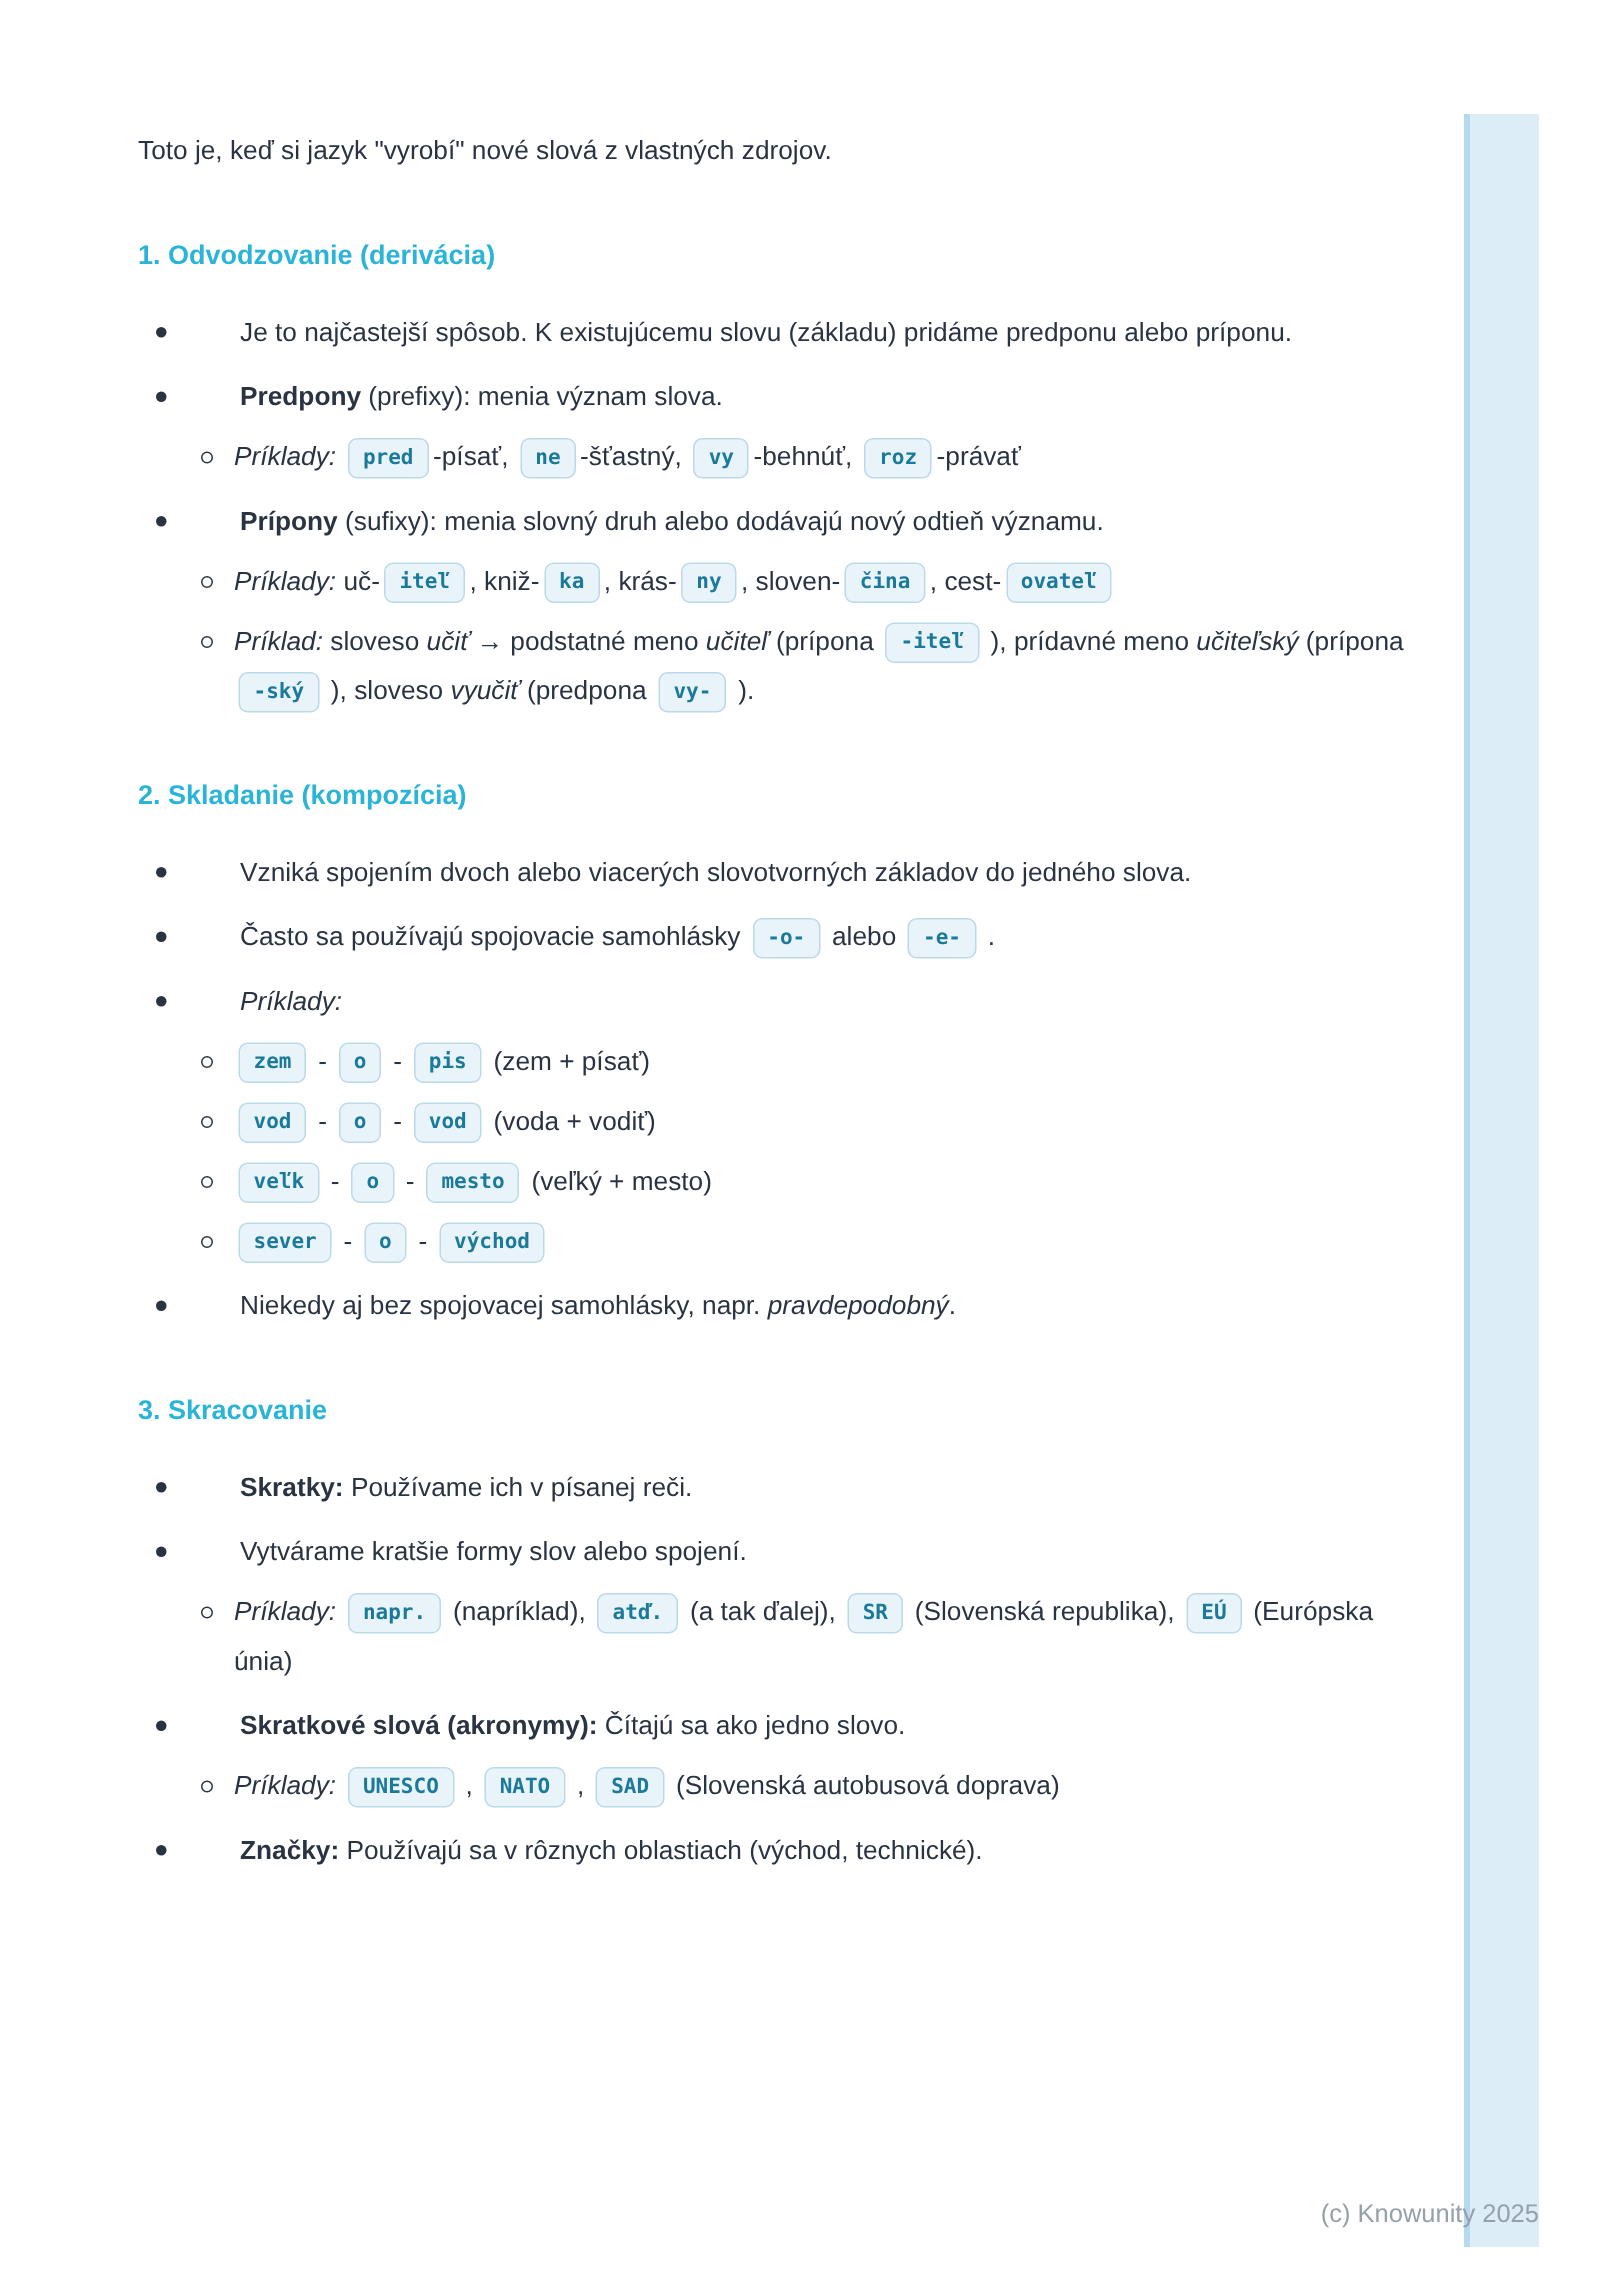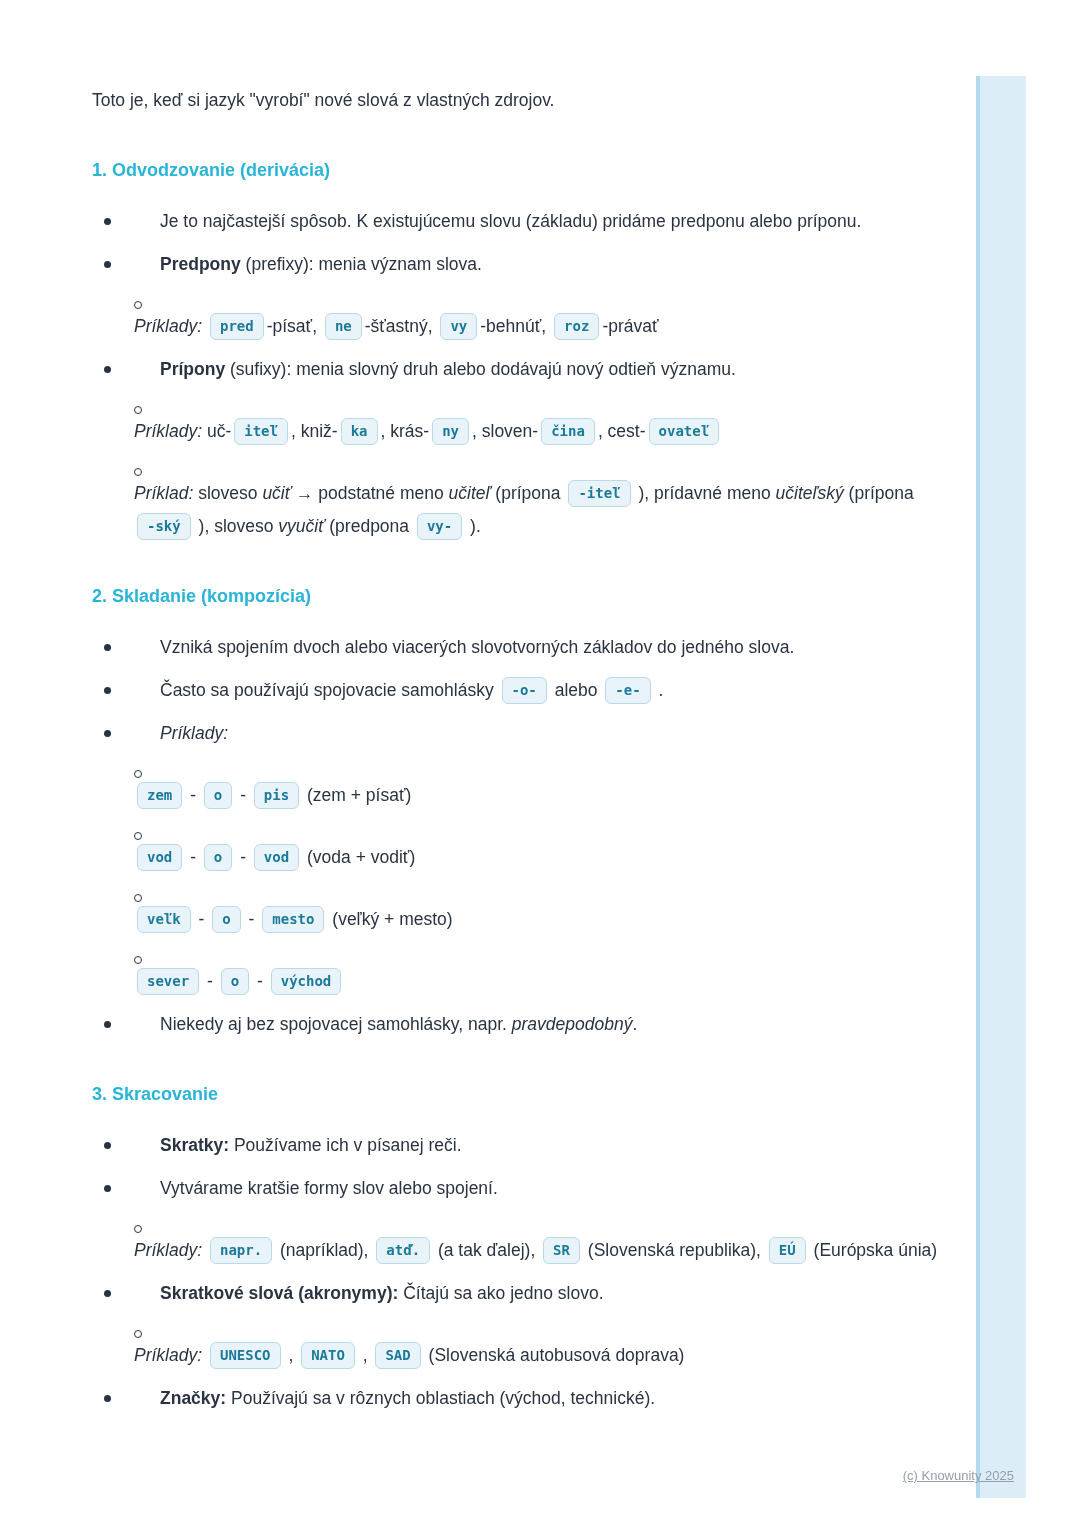--- a/index.html
+++ b/index.html
@@ -30,21 +30,21 @@
 
   .heading {
     margin: 38px 0 20px;
     font-size: 18px;
     line-height: 30px;
     font-weight: 700;
     color: var(--heading, #29b4d8);
   }
 
   .bullet { display: flex; margin: 10px 0; gap: 36px; }
-  .subbullet { display: flex; margin: -3px 0 10px; padding-left: 42px; flex-direction: column; }
+  .subbullet { display: flex; margin: -3px 0 10px; padding-left: 42px; }
 
   .marker { flex: 0 0 32px; position: relative; }
   .subbullet .marker { flex: 0 0 22px; }
 
   .marker.dot::before {
     content: "";
     position: absolute;
     left: 12px; top: 13px;
     width: 7px; height: 7px;
     border-radius: 50%;
@@ -90,26 +90,25 @@
   .edge-strip {
     position: absolute;
     top: 48px; right: 54px;
     width: 46px; height: 1422px;
     background: var(--strip-fill, #dcedf8);
   }
 
   .footer {
     position: absolute;
     top: 1440px;
-    right: 66px;
-    font-size: 13px;
+    right: 54px;
+    font-size: 17px;
     line-height: 16px;
     color: var(--footer-text, #95a0a9);
     z-index: 2;
-    text-decoration: underline;
   }
 </style>
 </head>
 <body>
 
 <div class="page">
   <div class="edge-strip-line"></div>
   <div class="edge-strip"></div>
 
   <div class="content">

